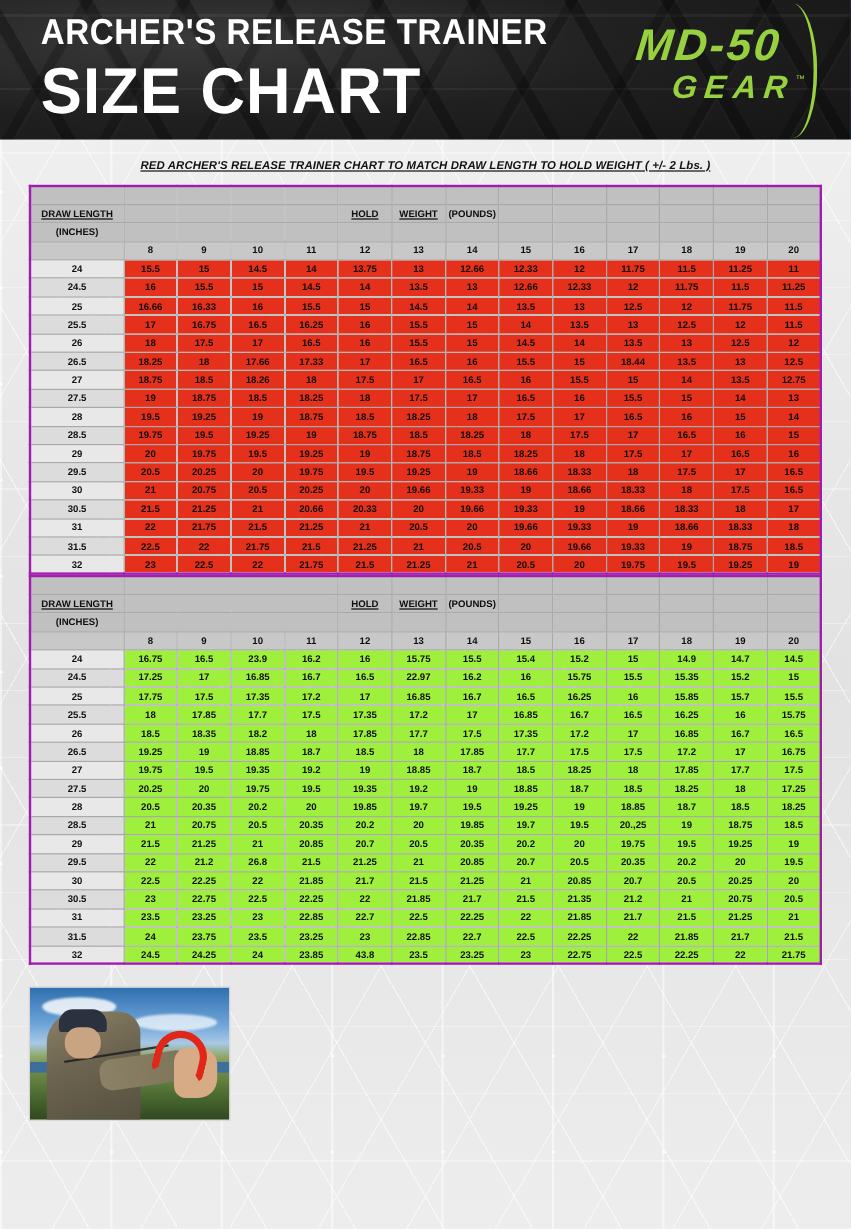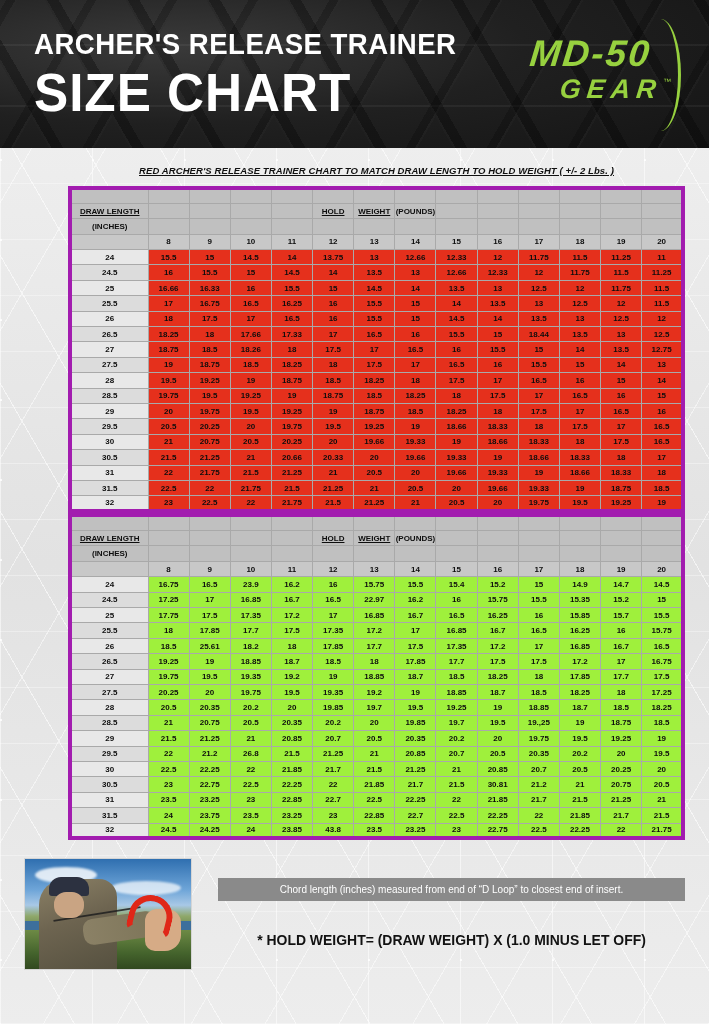--- a/index.html
+++ b/index.html
@@ -30,21 +30,21 @@
     position: absolute; inset: 0;
     background-image:
       repeating-linear-gradient(60deg, rgba(255,255,255,.6) 0 1px, transparent 1px 64px),
       repeating-linear-gradient(-60deg, rgba(255,255,255,.5) 0 1px, transparent 1px 64px),
       repeating-linear-gradient(0deg, rgba(255,255,255,.35) 0 1px, transparent 1px 56px);
   }
 
   
   .banner {
     position: relative;
-    height: 148px;
+    height: 116px;
     background-color: #0369a1;
     overflow: hidden;
     z-index: 2;
   }
   .banner-hex {
     position: absolute; inset: -20px;
     background-color: #181818;
     background-image:
       repeating-linear-gradient(60deg, rgba(255,255,255,.07) 0 2px, transparent 2px 70px),
       repeating-linear-gradient(-60deg, rgba(255,255,255,.06) 0 2px, transparent 2px 70px),
@@ -107,39 +107,39 @@
     color: #97d13f; font-size: 8px;
   }
   .logo-swoosh {
     position: absolute; top: 0px; right: 6px;
     width: 34px; height: 112px;
     border-right: 3px solid #97d13f;
     border-radius: 0 60% 60% 0 / 0 50% 50% 0;
   }
 
   
-  .content { position: relative; z-index: 1; padding: 0 24px; margin-left: 44px; }
+  .content { position: relative; z-index: 1; padding: 0 24px; }
 
   .section-title {
     text-align: center;
     font-size: 9.5px;
     font-weight: bold;
     font-style: italic;
     color: #111;
     text-decoration: underline;
     letter-spacing: .1px;
   }
   .sec-red   { margin-top: 17px; margin-bottom: 10px; }
   .sec-green { margin-top: 22px; margin-bottom: 10px; }
 
   table.chart {
     width: 100%;
     border-collapse: collapse;
     table-layout: fixed;
-    border: 4px solid #a21caf;
+    border: 2px solid #a21caf;
   }
   table.chart td, table.chart th {
     border: 1px solid #a9a9a9;
     text-align: center;
     font-size: 8px;
     font-weight: bold;
     color: #0d0d0d;
     height: 15.4px;
     padding: 0;
     overflow: hidden;
@@ -752,21 +752,21 @@
           <td class="green">16.85</td>
           <td class="green">16.7</td>
           <td class="green">16.5</td>
           <td class="green">16.25</td>
           <td class="green">16</td>
           <td class="green">15.75</td>
         </tr>
         <tr>
           <td class="rowhead">26</td>
           <td class="green">18.5</td>
-          <td class="green">25.61</td>
+          <td class="green">18.35</td>
           <td class="green">18.2</td>
           <td class="green">18</td>
           <td class="green">17.85</td>
           <td class="green">17.7</td>
           <td class="green">17.5</td>
           <td class="green">17.35</td>
           <td class="green">17.2</td>
           <td class="green">17</td>
           <td class="green">16.85</td>
           <td class="green">16.7</td>
@@ -840,21 +840,21 @@
           <td class="rowhead">28.5</td>
           <td class="green">21</td>
           <td class="green">20.75</td>
           <td class="green">20.5</td>
           <td class="green">20.35</td>
           <td class="green">20.2</td>
           <td class="green">20</td>
           <td class="green">19.85</td>
           <td class="green">19.7</td>
           <td class="green">19.5</td>
-          <td class="green">19.,25</td>
+          <td class="green">20.,25</td>
           <td class="green">19</td>
           <td class="green">18.75</td>
           <td class="green">18.5</td>
         </tr>
         <tr>
           <td class="rowhead">29</td>
           <td class="green">21.5</td>
           <td class="green">21.25</td>
           <td class="green">21</td>
           <td class="green">20.85</td>
@@ -903,21 +903,21 @@
         <tr>
           <td class="rowhead">30.5</td>
           <td class="green">23</td>
           <td class="green">22.75</td>
           <td class="green">22.5</td>
           <td class="green">22.25</td>
           <td class="green">22</td>
           <td class="green">21.85</td>
           <td class="green">21.7</td>
           <td class="green">21.5</td>
-          <td class="green">30.81</td>
+          <td class="green">21.35</td>
           <td class="green">21.2</td>
           <td class="green">21</td>
           <td class="green">20.75</td>
           <td class="green">20.5</td>
         </tr>
         <tr>
           <td class="rowhead">31</td>
           <td class="green">23.5</td>
           <td class="green">23.25</td>
           <td class="green">23</td>
@@ -976,17 +976,13 @@
     <div class="sea"></div>
     <div class="field"></div>
     <div class="person"></div>
     <div class="string"></div>
     <div class="arm"></div>
     <div class="hat"></div>
     <div class="face"></div>
     <div class="hand"></div>
     <div class="release"></div>
   </div>
-  <div class="foot-right">
-    <div class="caption-bar">Chord length (inches) measured from end of “D Loop” to closest end of insert.</div>
-    <div class="formula">* HOLD WEIGHT= (DRAW WEIGHT) X (1.0 MINUS LET OFF)</div>
-  </div>
 </div>
 
 </body></html>

